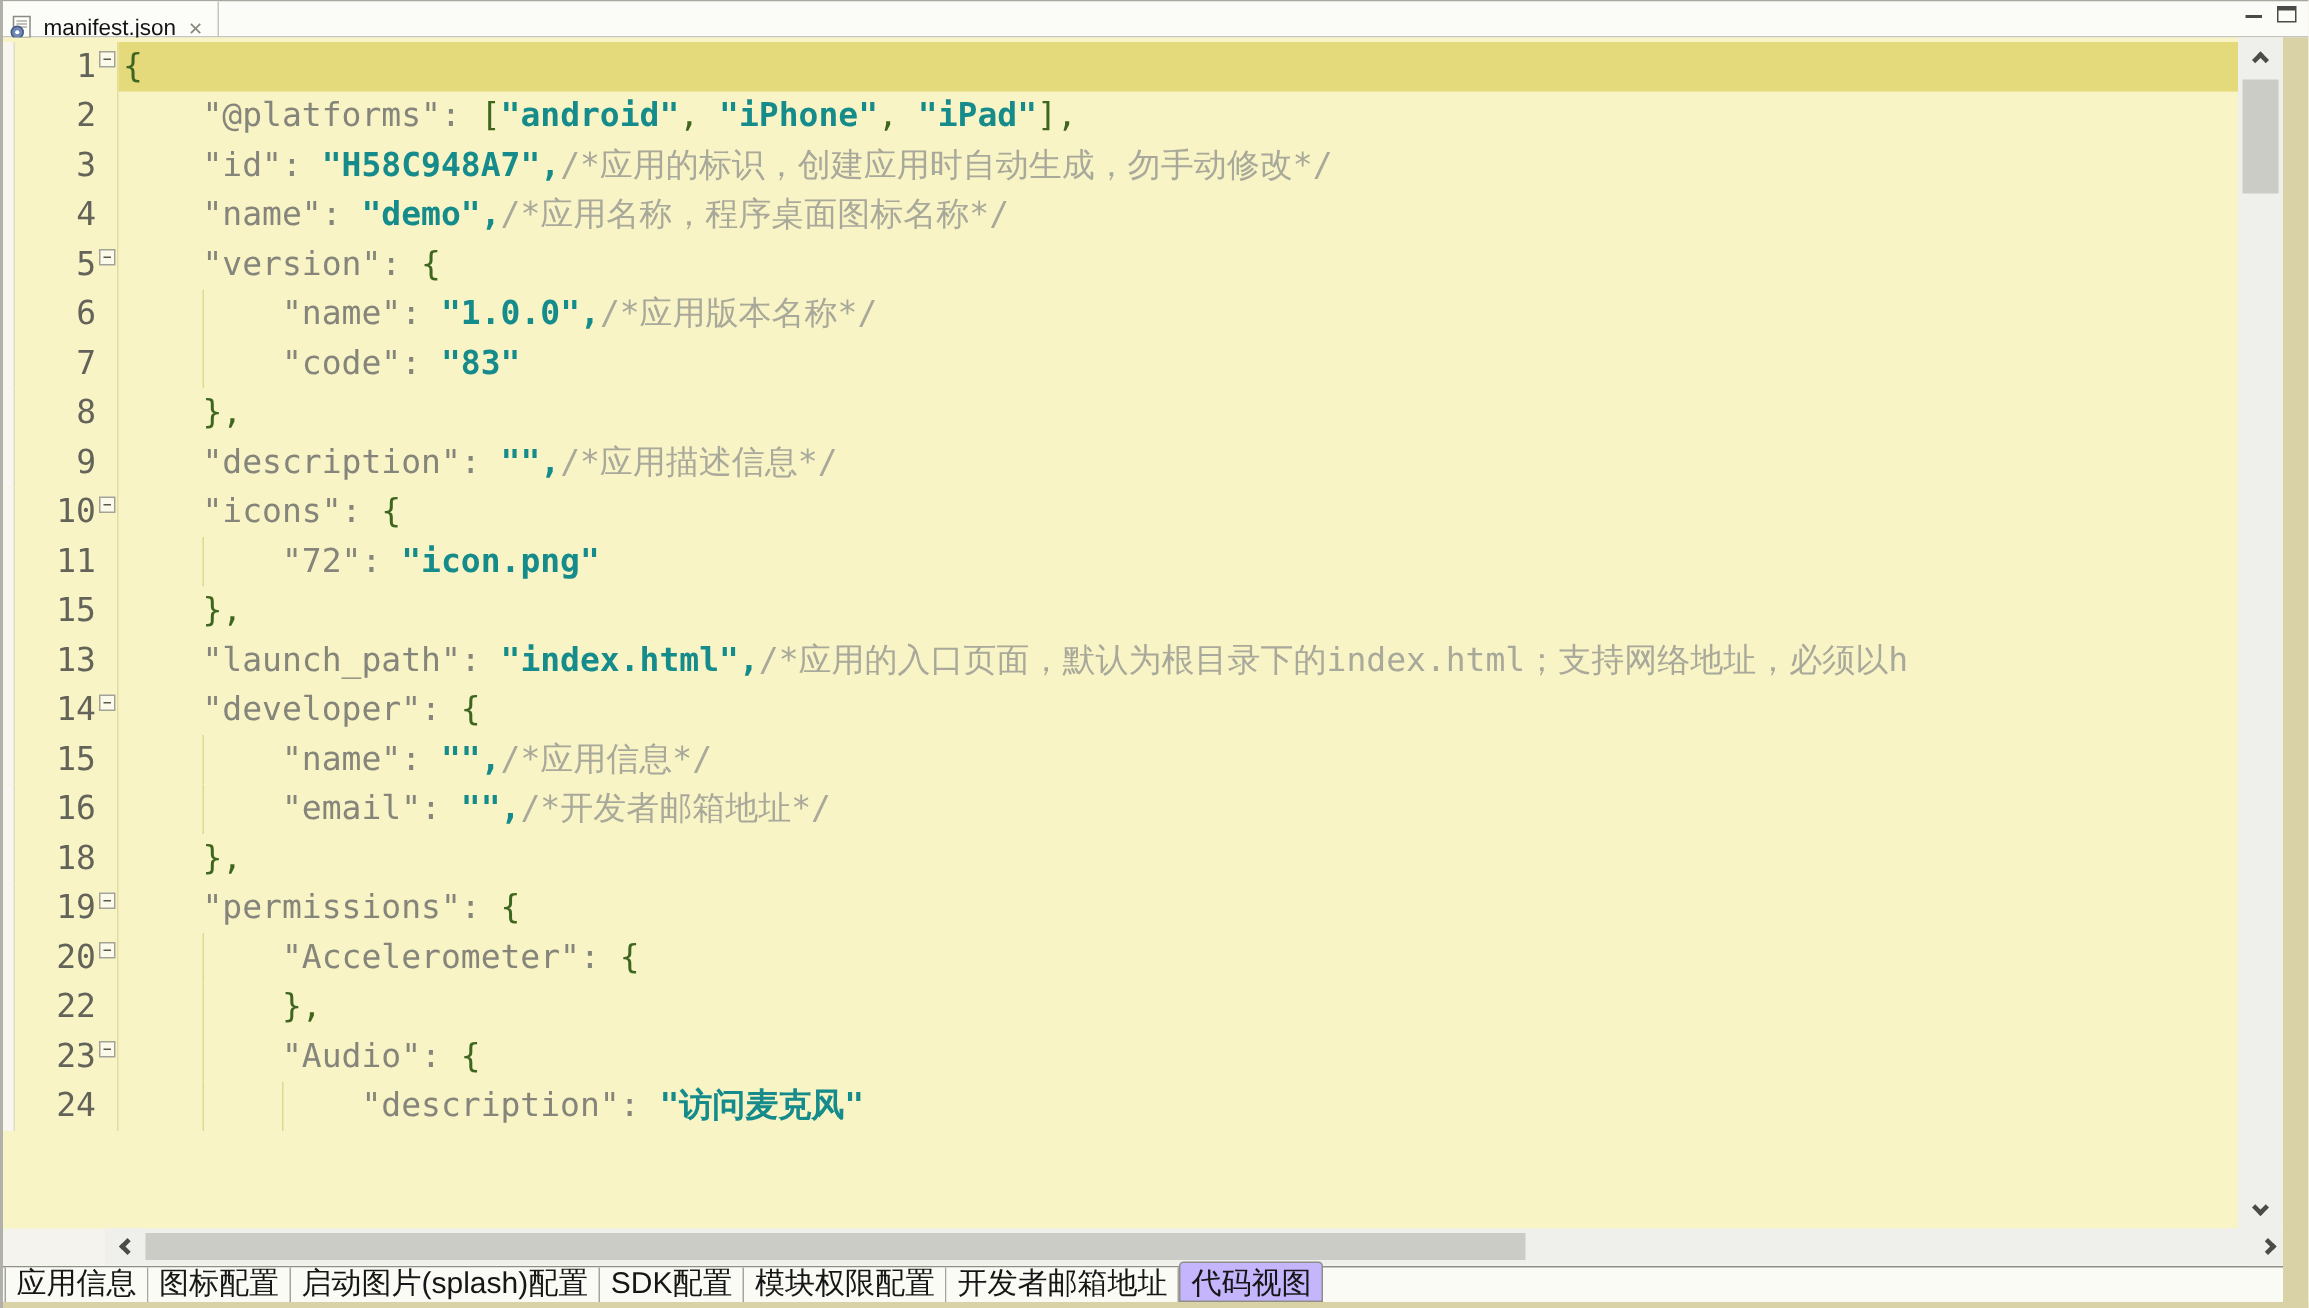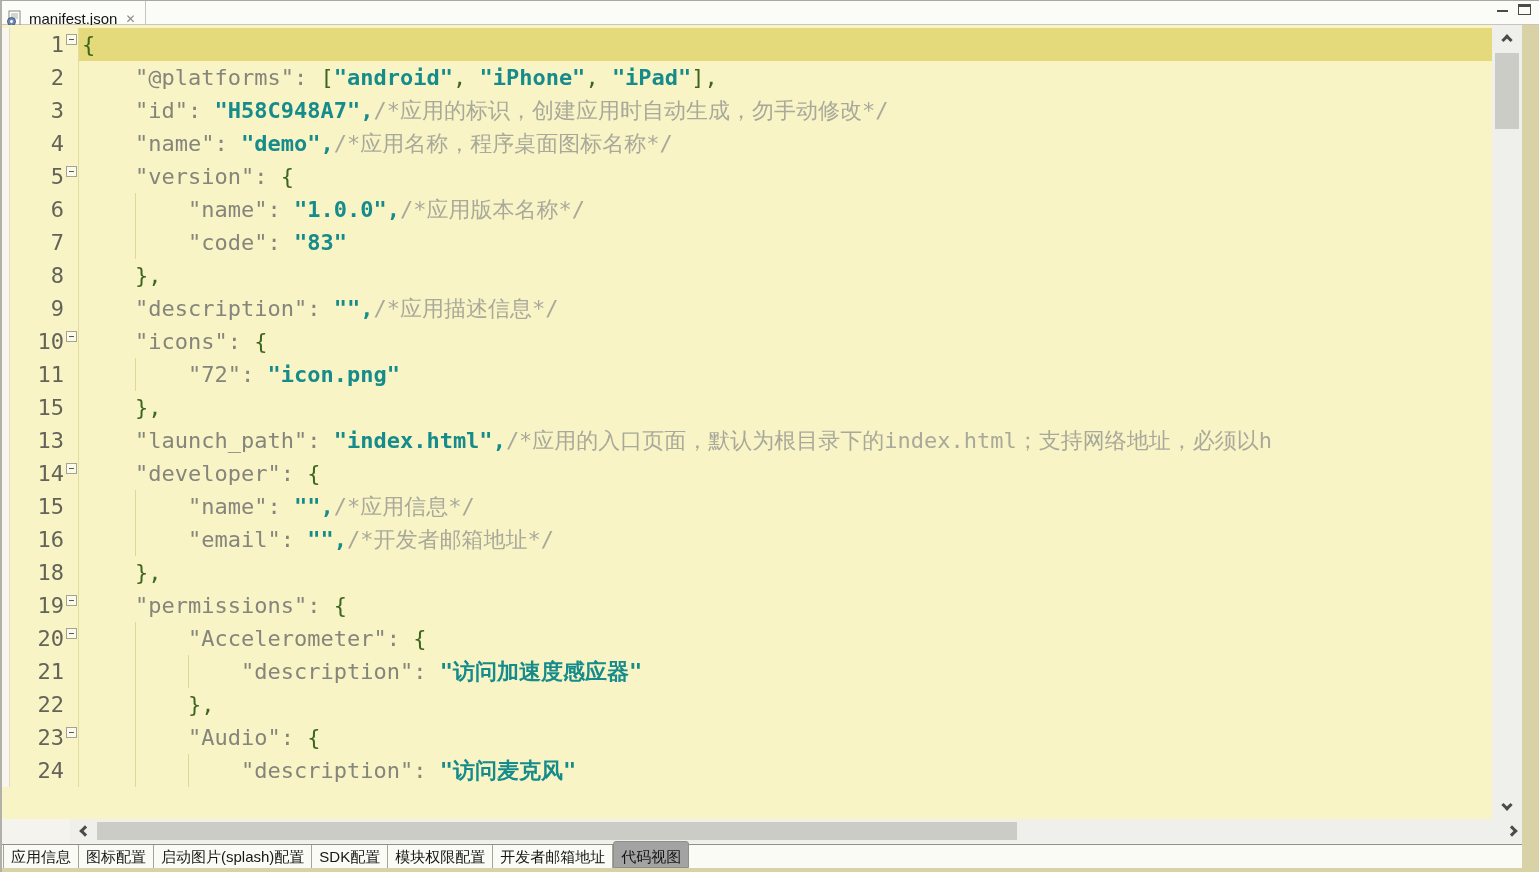--- a/index.html
+++ b/index.html
@@ -46,24 +46,24 @@
   #vsb .down { bottom:0; left:0; right:0; height:26px; }
   #vsb .thumb { position:absolute; left:3px; right:3px; top:28px; height:76px; background:#CCCCC7; }
   #hsb { position:absolute; left:68px; top:818px; width:1456px; height:24px; background:#EFEFEB; }
   #hsb .left { left:0; top:0; bottom:0; width:26px; }
   #hsb .right { right:0; top:0; bottom:0; width:26px; }
   #hsb .thumb { position:absolute; top:3px; bottom:3px; left:27px; width:920px; background:#CCCCC7; }
 
   
   #bottombar { position:absolute; left:0; top:843px; width:1524px; height:25px;
     background:#FBFBF6; border-top:1px solid #8F8F88; display:flex; align-items:flex-start; padding-left:1px; }
-  .btab { height:24px; line-height:23px; padding:0 7px; font-size:15px; color:#161616;
+  .btab { height:24px; line-height:23px; padding:0 7px; font-size:20px; color:#161616;
     background:#FBFBF6; border-right:1px solid #A5A59C; cursor:default; white-space:nowrap; }
   .btab:first-child { border-left:1px solid #A5A59C; }
-  .btab.sel { position:relative; top:-4px; height:27px; line-height:29px; background:#a3a3a3;
+  .btab.sel { position:relative; top:-4px; height:27px; line-height:29px; background:#c4b5fd;
     border:1px solid #8F8F88; border-radius:3px 3px 0 0; z-index:2;text-align:center; }
 
   .tanstrip { position:absolute; right:0; top:24px; width:17px; height:848px; background:#D9D2A7; }
   .tanbottom { position:absolute; left:0; bottom:0; width:100%; height:4px; background:#D9D2A7; }
 </style>
 </head>
 <body>
 
 <div id="app">
 
@@ -222,26 +222,20 @@
         <div class="ln">20</div>
         <div class="foldcol">
           <div class="foldbox">
             <i></i>
           </div>
         </div>
         <div class="txt"><span class="guide" style="left: 55.98px;"></span><span class="tk-plain">        </span><span class="tk-key">"Accelerometer"</span><span class="tk-key">: </span><span class="tk-brace">{</span></div>
       </div>
       <div class="line">
         <div class="ann"></div>
-        <div class="ln">21</div>
-        <div class="foldcol"></div>
-        <div class="txt"><span class="guide" style="left: 55.98px;"></span><span class="guide" style="left: 108.96px;"></span><span class="tk-plain">            </span><span class="tk-key">"description"</span><span class="tk-key">: </span><span class="tk-str">"访问加速度感应器"</span></div>
-      </div>
-      <div class="line">
-        <div class="ann"></div>
         <div class="ln">22</div>
         <div class="foldcol"></div>
         <div class="txt"><span class="guide" style="left: 55.98px;"></span><span class="tk-plain">        </span><span class="tk-brace">},</span></div>
       </div>
       <div class="line">
         <div class="ann"></div>
         <div class="ln">23</div>
         <div class="foldcol">
           <div class="foldbox">
             <i></i>

